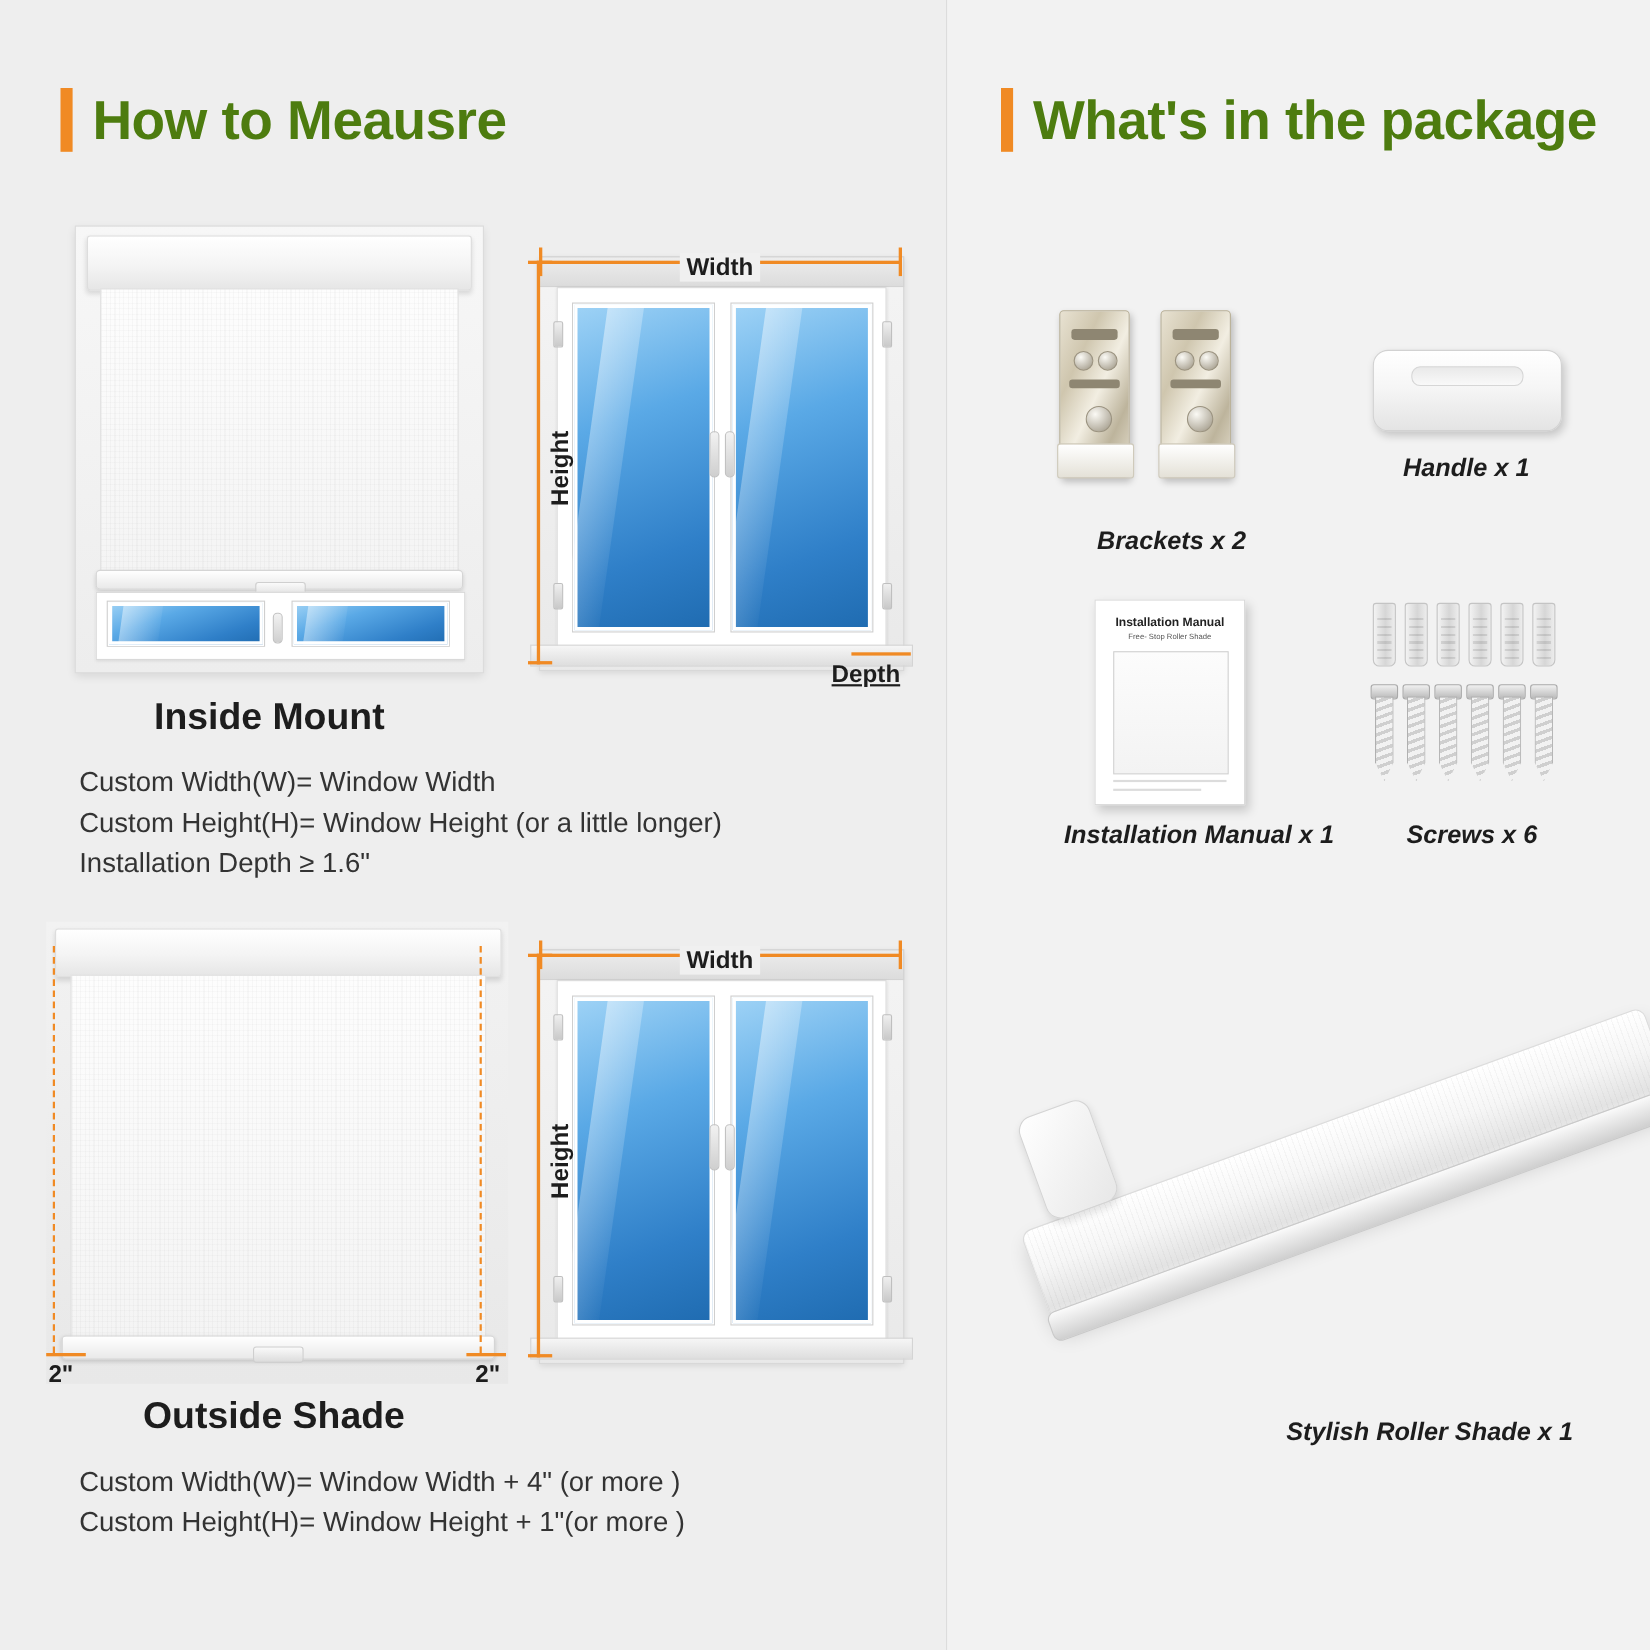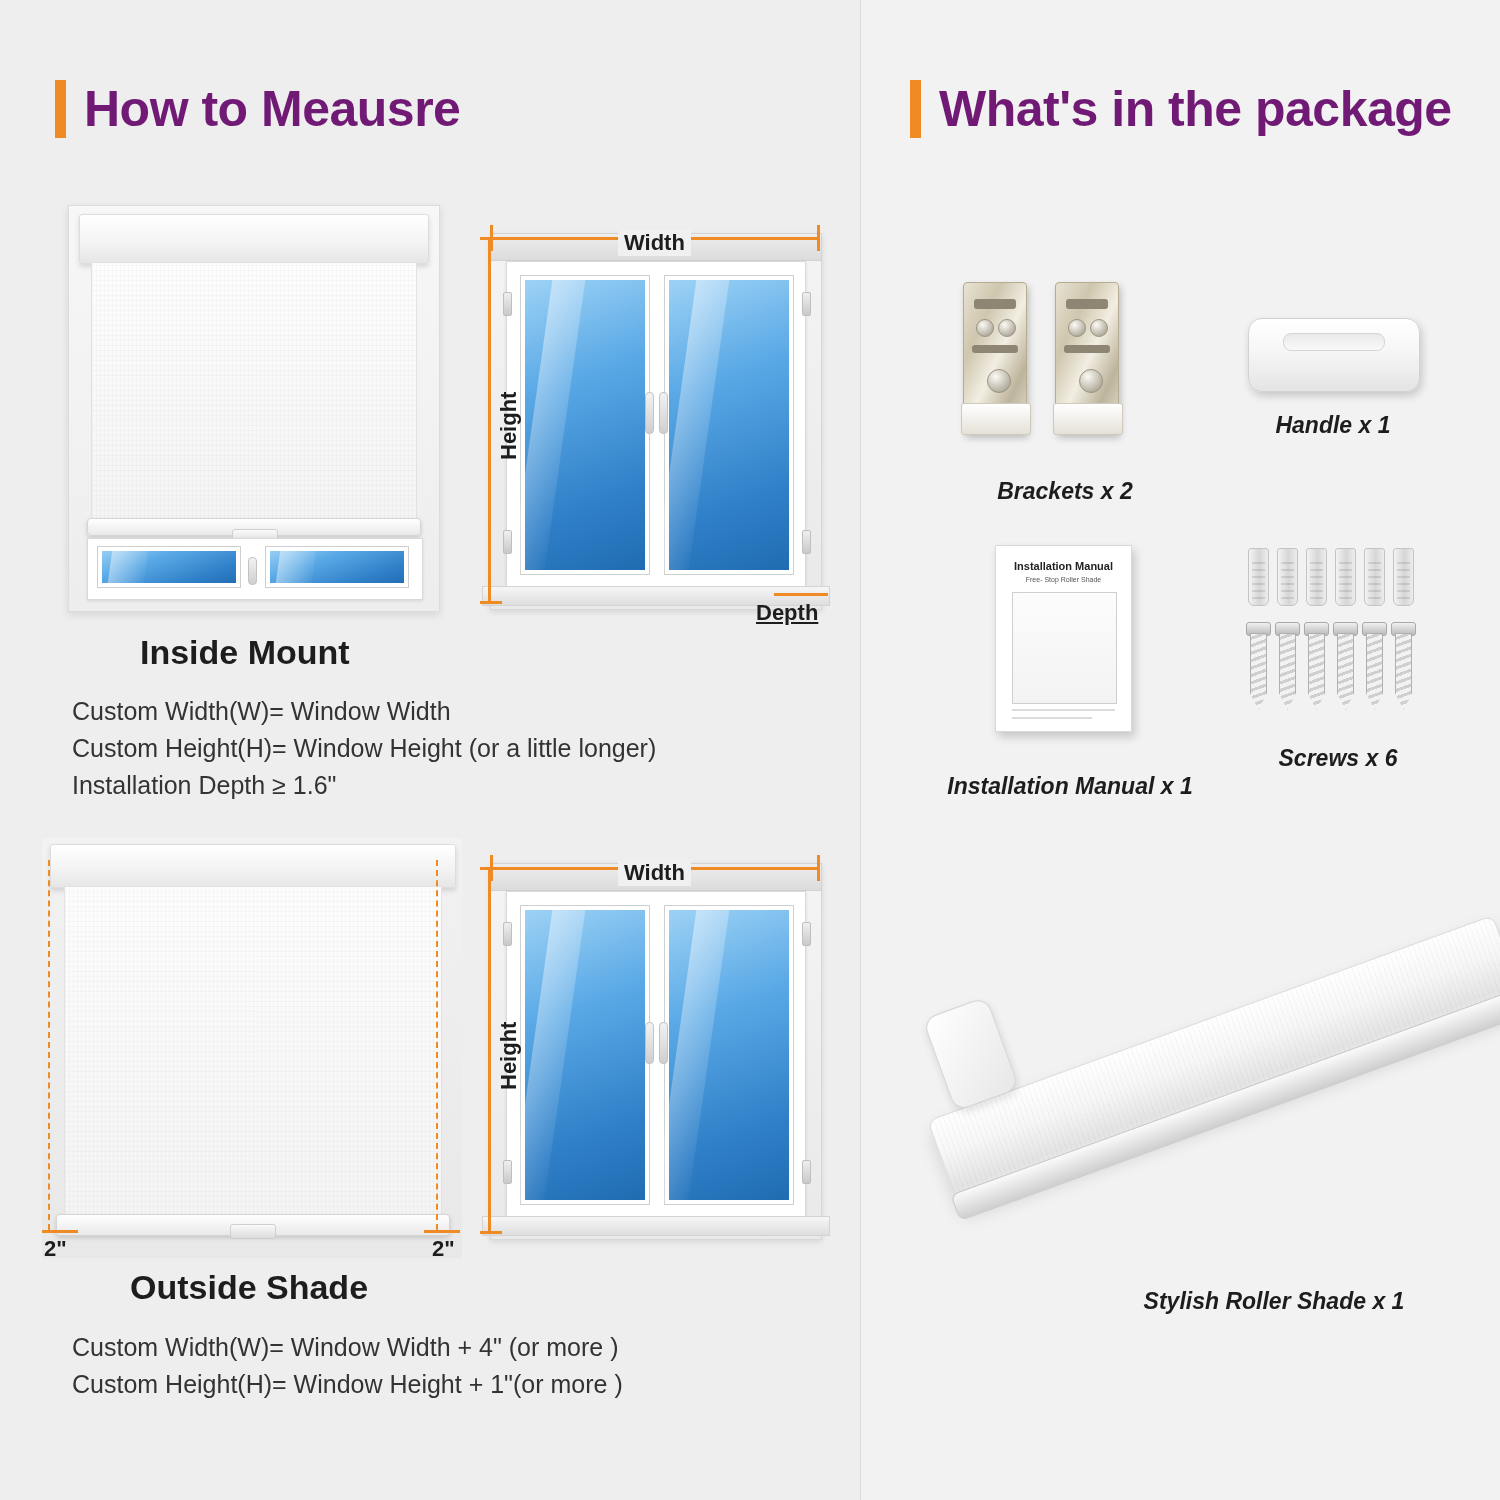--- a/index.html
+++ b/index.html
@@ -38,21 +38,21 @@
   }
   .title-bar {
     width: 11px;
     height: 58px;
     background: #f08a24;
     flex: 0 0 auto;
   }
   .title-text {
     font-size: 50px;
     font-weight: bold;
-    color: #701a75;
+    color: #4d7c0f;
     letter-spacing: -0.5px;
     white-space: nowrap;
   }
   #left-title { position: absolute; left: 55px; top: 80px; }
   #right-title { position: absolute; left: 910px; top: 80px; }
 
   
   .frame-outer {
     position: absolute;
     background: #fdfdfd;
@@ -512,21 +512,21 @@
   <div class="handle-part" style="left:1248px; top:318px;"></div>
   <div class="pkg-caption" style="left:1218px; top:412px; width:230px;">Handle x 1</div>
 
   <div class="manual" style="left:995px; top:545px;">
     <div class="m-title">Installation Manual</div>
     <div class="m-sub">Free- Stop Roller Shade</div>
     <div class="m-box"></div>
     <div class="m-line" style="left:16px; top:163px; width:103px;"></div>
     <div class="m-line" style="left:16px; top:171px; width:80px;"></div>
   </div>
-  <div class="pkg-caption" style="left:940px; top:745px; width:260px;margin-top:28px;">Installation Manual x 1</div>
+  <div class="pkg-caption" style="left:960px; top:745px; width:260px;">Installation Manual x 1</div>
 
   <div style="position:absolute; left:1248px; top:548px; width:180px; height:180px;">
     <div class="anchor" style="left:0px; top:0px;"></div>
     <div class="anchor" style="left:29px; top:0px;"></div>
     <div class="anchor" style="left:58px; top:0px;"></div>
     <div class="anchor" style="left:87px; top:0px;"></div>
     <div class="anchor" style="left:116px; top:0px;"></div>
     <div class="anchor" style="left:145px; top:0px;"></div>
 
     <div class="screw" style="left:2px; top:74px;">
@@ -554,15 +554,15 @@
         <div class="shaft"></div>
       </div>
   </div>
   <div class="pkg-caption" style="left:1238px; top:745px; width:200px;">Screws  x 6</div>
 
   <div class="shade-product">
     <div class="shade-body" style="left:-30px; top:100px;"></div>
     <div class="shade-edge" style="left:-18px; top:176px;"></div>
     <div class="shade-cap" style="left:-18px; top:90px;"></div>
   </div>
-  <div class="pkg-caption" style="left:1074px; top:1288px; width:400px;">Stylish Roller Shade x 1</div>
+  <div class="pkg-caption" style="left:1030px; top:1288px; width:400px;text-align:right;">Stylish Roller Shade x 1</div>
 
 </div>
 
 </body></html>

